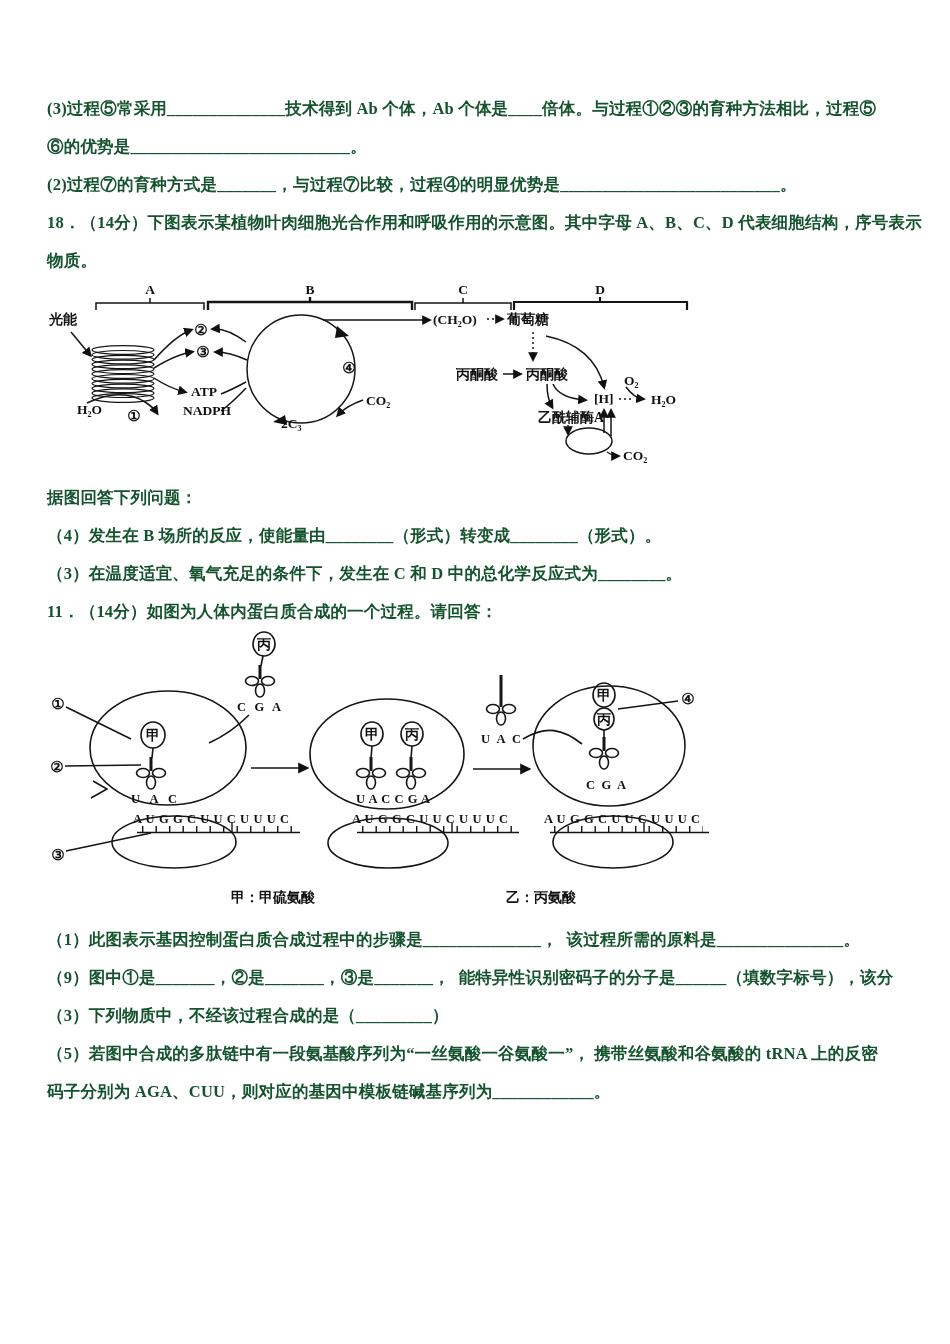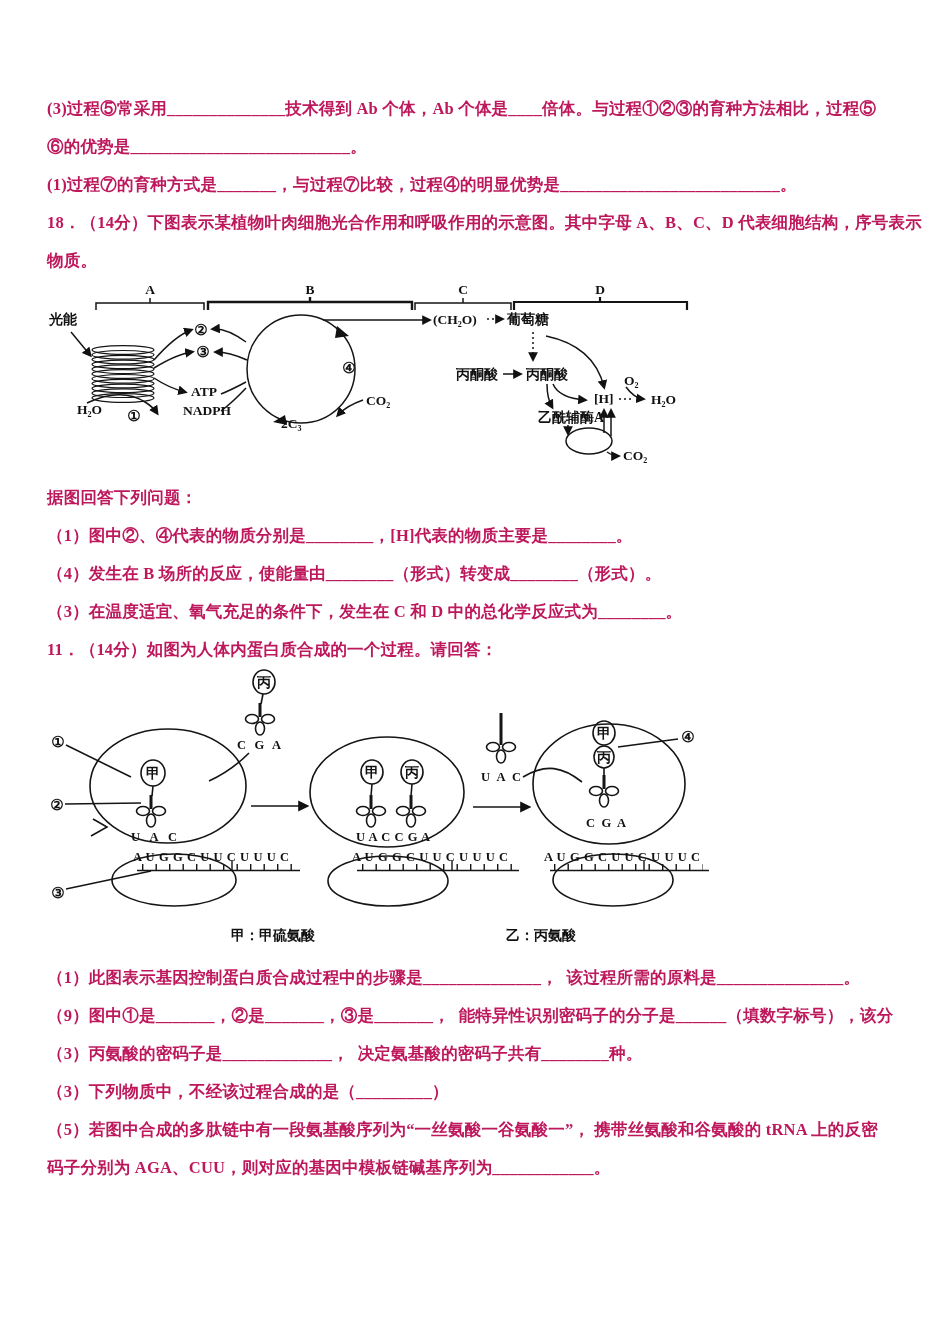--- a/index.html
+++ b/index.html
@@ -3,21 +3,21 @@
 <meta charset="utf-8">
 <style>
   html,body{margin:0;padding:0;background:#ffffff;}
   .page{
     position:relative;
     width:950px;height:1344px;
     background:#fff;
     overflow:hidden;
     box-sizing:border-box;
     padding:90px 56px 0 47px;
-    color:#be185d;
+    color:#14532d;
     font-family:"Liberation Serif","DejaVu Serif",serif;
     font-weight:bold;
   }
   .line{
     margin:0;
     font-size:16.5px;
     line-height:38px;
     height:38px;
     white-space:pre;
     letter-spacing:0.2px;
@@ -33,21 +33,21 @@
   .sm{font-size:12.5px;}
   .circ{font-size:15px;}
 </style>
 </head>
 <body>
 
 <div class="page">
 
   <p class="line">(3)过程⑤常采用______________技术得到 Ab 个体，Ab 个体是____倍体。与过程①②③的育种方法相比，过程⑤</p>
   <p class="line">⑥的优势是__________________________。</p>
-  <p class="line">(1)过程⑦的育种方式是_______，与过程⑦比较，过程④的明显优势是__________________________。</p>
+  <p class="line">(2)过程⑦的育种方式是_______，与过程⑦比较，过程④的明显优势是__________________________。</p>
 
   <p class="line">18．（14分）下图表示某植物叶肉细胞光合作用和呼吸作用的示意图。其中字母 A、B、C、D 代表细胞结构，序号表示</p>
   <p class="line">物质。</p>
 
   <svg class="fig" width="680" height="195" viewBox="0 0 680 195" style="margin-top:4px;">
     <defs>
       <marker id="ah" viewBox="0 0 10 10" refX="7" refY="5" markerWidth="6.5" markerHeight="6.5" orient="auto-start-reverse">
         <path d="M0,0 L10,5 L0,10 z" fill="#111"></path>
       </marker>
     </defs>
@@ -128,21 +128,20 @@
     <text class="cjk" x="415" y="95">丙酮酸</text>
     <text class="cjk" x="485" y="95">丙酮酸</text>
     <text class="cjk" x="497" y="138" font-size="13">乙酰辅酶A</text>
     <text class="lat" x="553" y="119">[H]</text>
     <text class="lat" x="583" y="101">O₂</text>
     <text class="lat" x="610" y="120">H₂O</text>
     <text class="lat" x="582" y="176">CO₂</text>
   </svg>
 
   <p class="line">据图回答下列问题：</p>
-  <p class="line">（1）图中②、④代表的物质分别是________，[H]代表的物质主要是________。</p>
   <p class="line">（4）发生在 B 场所的反应，使能量由________（形式）转变成________（形式）。</p>
   <p class="line">（3）在温度适宜、氧气充足的条件下，发生在 C 和 D 中的总化学反应式为________。</p>
 
   <p class="line">11．（14分）如图为人体内蛋白质合成的一个过程。请回答：</p>
 
   <svg class="fig" width="760" height="290" viewBox="0 0 760 290">
     <defs>
       <marker id="ah2" viewBox="0 0 10 10" refX="7" refY="5" markerWidth="7" markerHeight="7" orient="auto-start-reverse">
         <path d="M0,0 L10,5 L0,10 z" fill="#111"></path>
       </marker>
@@ -234,18 +233,17 @@
     <text class="circ" x="647" y="73" text-anchor="middle">④</text>
     <text class="sm" x="545" y="158" textLength="40">C G A</text>
     <text class="sm" x="503" y="192" textLength="156">A U G G C U U C U U U C</text>
 
     <text class="cjk" x="190" y="271" font-size="15">甲：甲硫氨酸</text>
     <text class="cjk" x="465" y="271" font-size="15">乙：丙氨酸</text>
   </svg>
 
   <p class="line">（1）此图表示基因控制蛋白质合成过程中的步骤是______________，  该过程所需的原料是_______________。</p>
   <p class="line">（9）图中①是_______，②是_______，③是_______，  能特异性识别密码子的分子是______（填数字标号），该分</p>
-  <p class="line">（3）丙氨酸的密码子是_____________，  决定氨基酸的密码子共有________种。</p>
   <p class="line">（3）下列物质中，不经该过程合成的是（_________）</p>
   <p class="line">（5）若图中合成的多肽链中有一段氨基酸序列为“一丝氨酸一谷氨酸一”， 携带丝氨酸和谷氨酸的 tRNA 上的反密</p>
   <p class="line">码子分别为 AGA、CUU，则对应的基因中模板链碱基序列为____________。</p>
 
 </div>
 
 </body></html>

